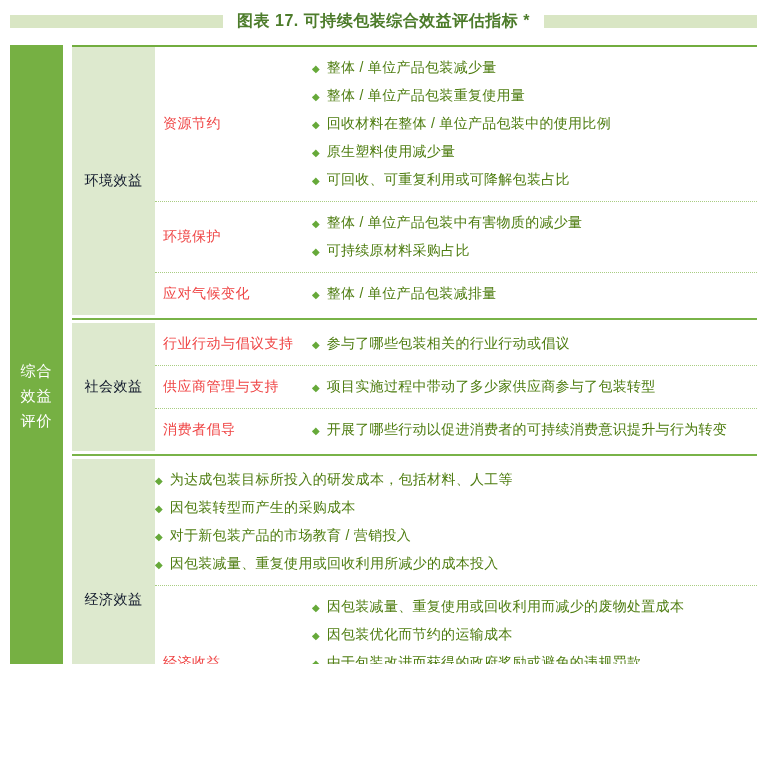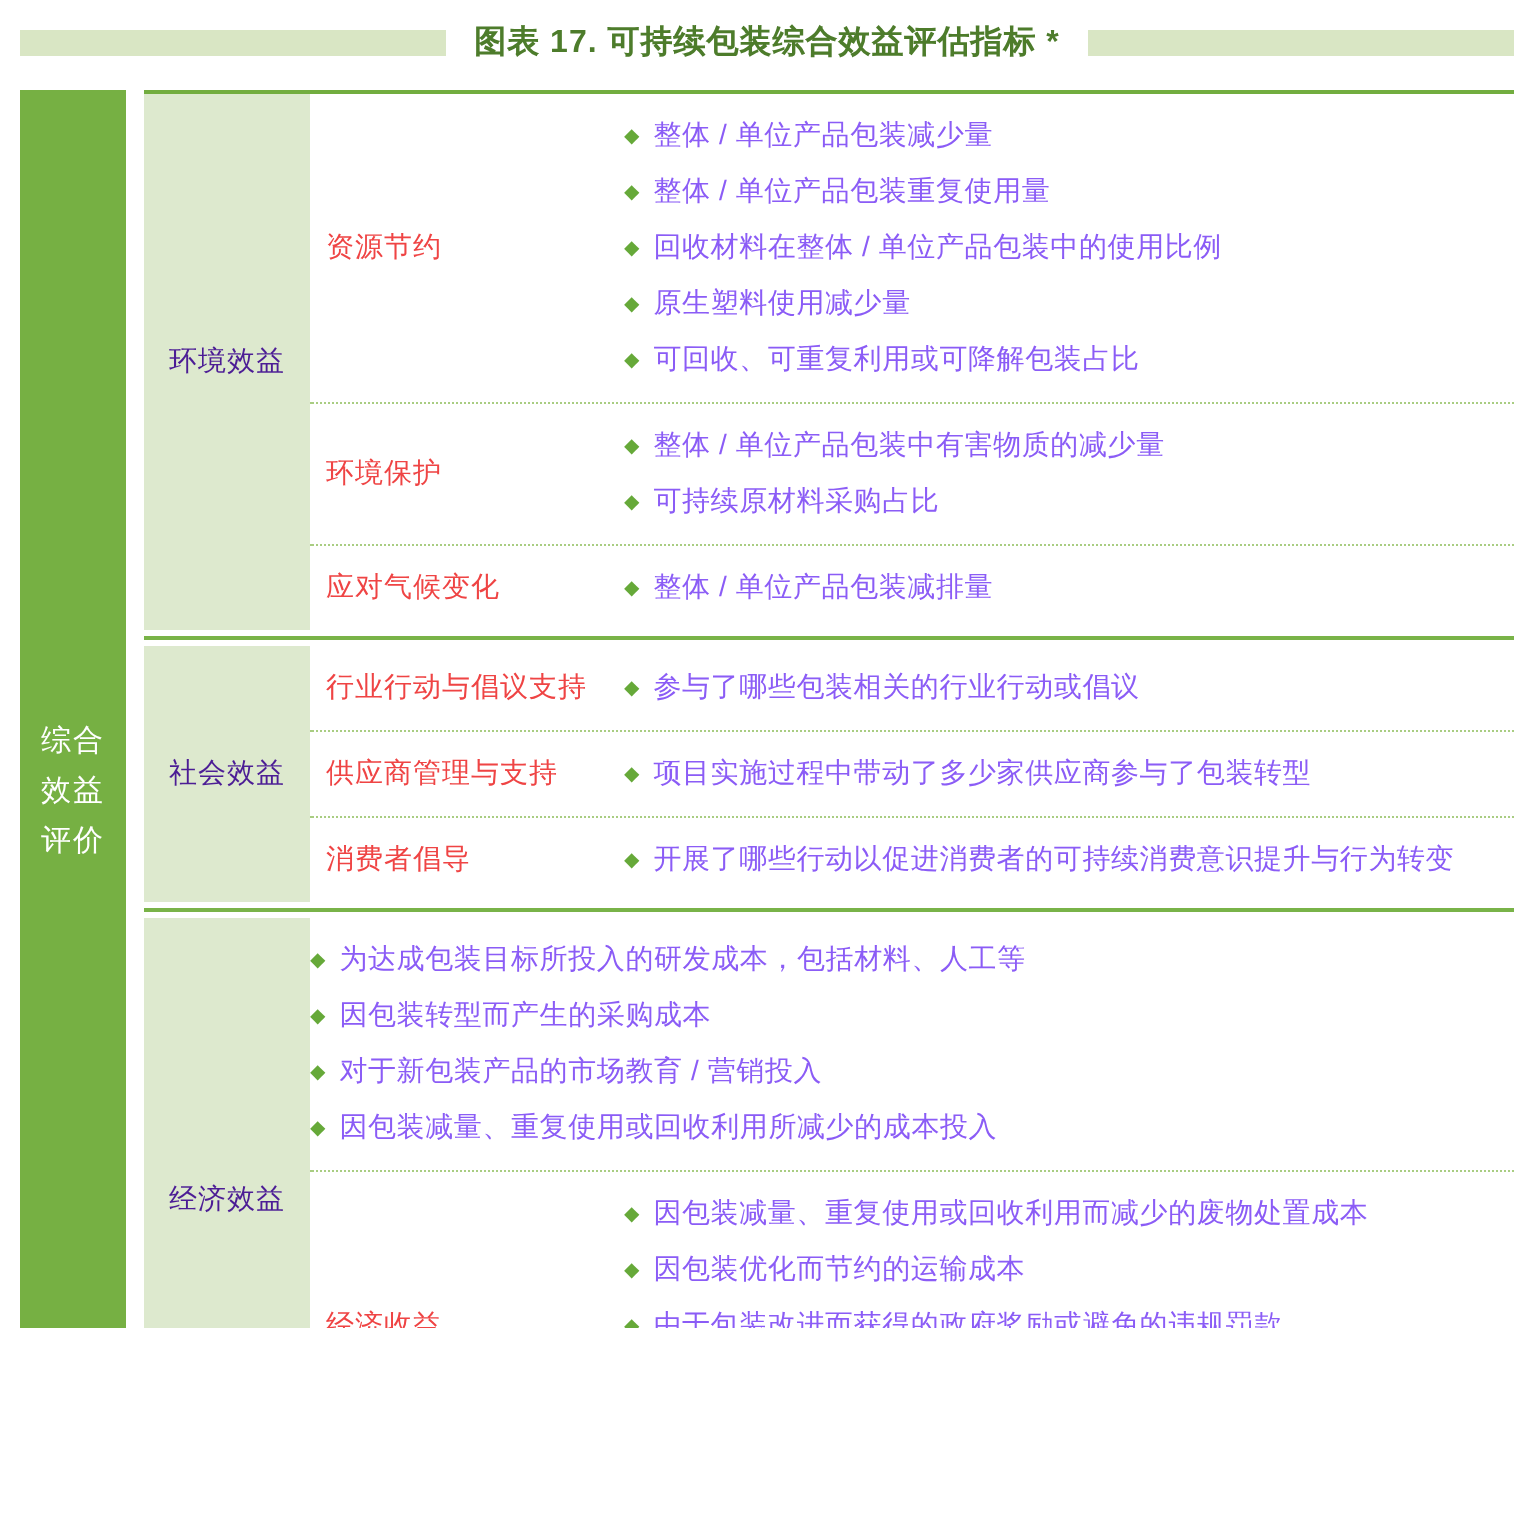--- a/index.html
+++ b/index.html
@@ -20,30 +20,30 @@
   .side-bar { width:53px; background:#76b043; display:flex; align-items:center;
     justify-content:center; }
   .side-text { color:#ffffff; font-weight:normal; font-size:15px; line-height:25px;
     text-align:center; letter-spacing:1px; }
 
   .main { flex:1; margin-left:9px; display:flex; flex-direction:column;
     border-top:2px solid #72ad3f; border-bottom:2px solid #72ad3f; }
 
   .section { display:flex; }
   .cat { width:83px; flex-shrink:0; background:#dde9ce; display:flex;
-    align-items:center; justify-content:center; font-size:14px; color:#4c1d95;
+    align-items:center; justify-content:center; font-size:14px; color:#0f172a;
     letter-spacing:0.5px; }
   .rows { flex:1; display:flex; flex-direction:column; }
   .row { display:flex; padding:7px 0; }
   .sub { width:157px; flex-shrink:0; display:flex; align-items:center;
     padding-left:8px; font-size:14px; color:#ef4444; letter-spacing:0.5px; }
   .items { flex:1; display:flex; flex-direction:column; justify-content:center; }
   .item { height:28px; display:flex; align-items:center; }
   .blt { color:#66a939; font-size:10px; margin-right:7px; flex-shrink:0; }
-  .txt { font-size:14px; color:#8b5cf6; letter-spacing:0.3px; white-space:nowrap; }
+  .txt { font-size:14px; color:#4d7c0f; letter-spacing:0.3px; white-space:nowrap; }
 
   .dot-sep { border-top:1px dotted #a9cd82; }
   .divider { height:2px; background:#79b348; margin:3px 0; }
 </style>
 </head>
 <body>
 
 <div class="page">
 
   <div class="title-row">

